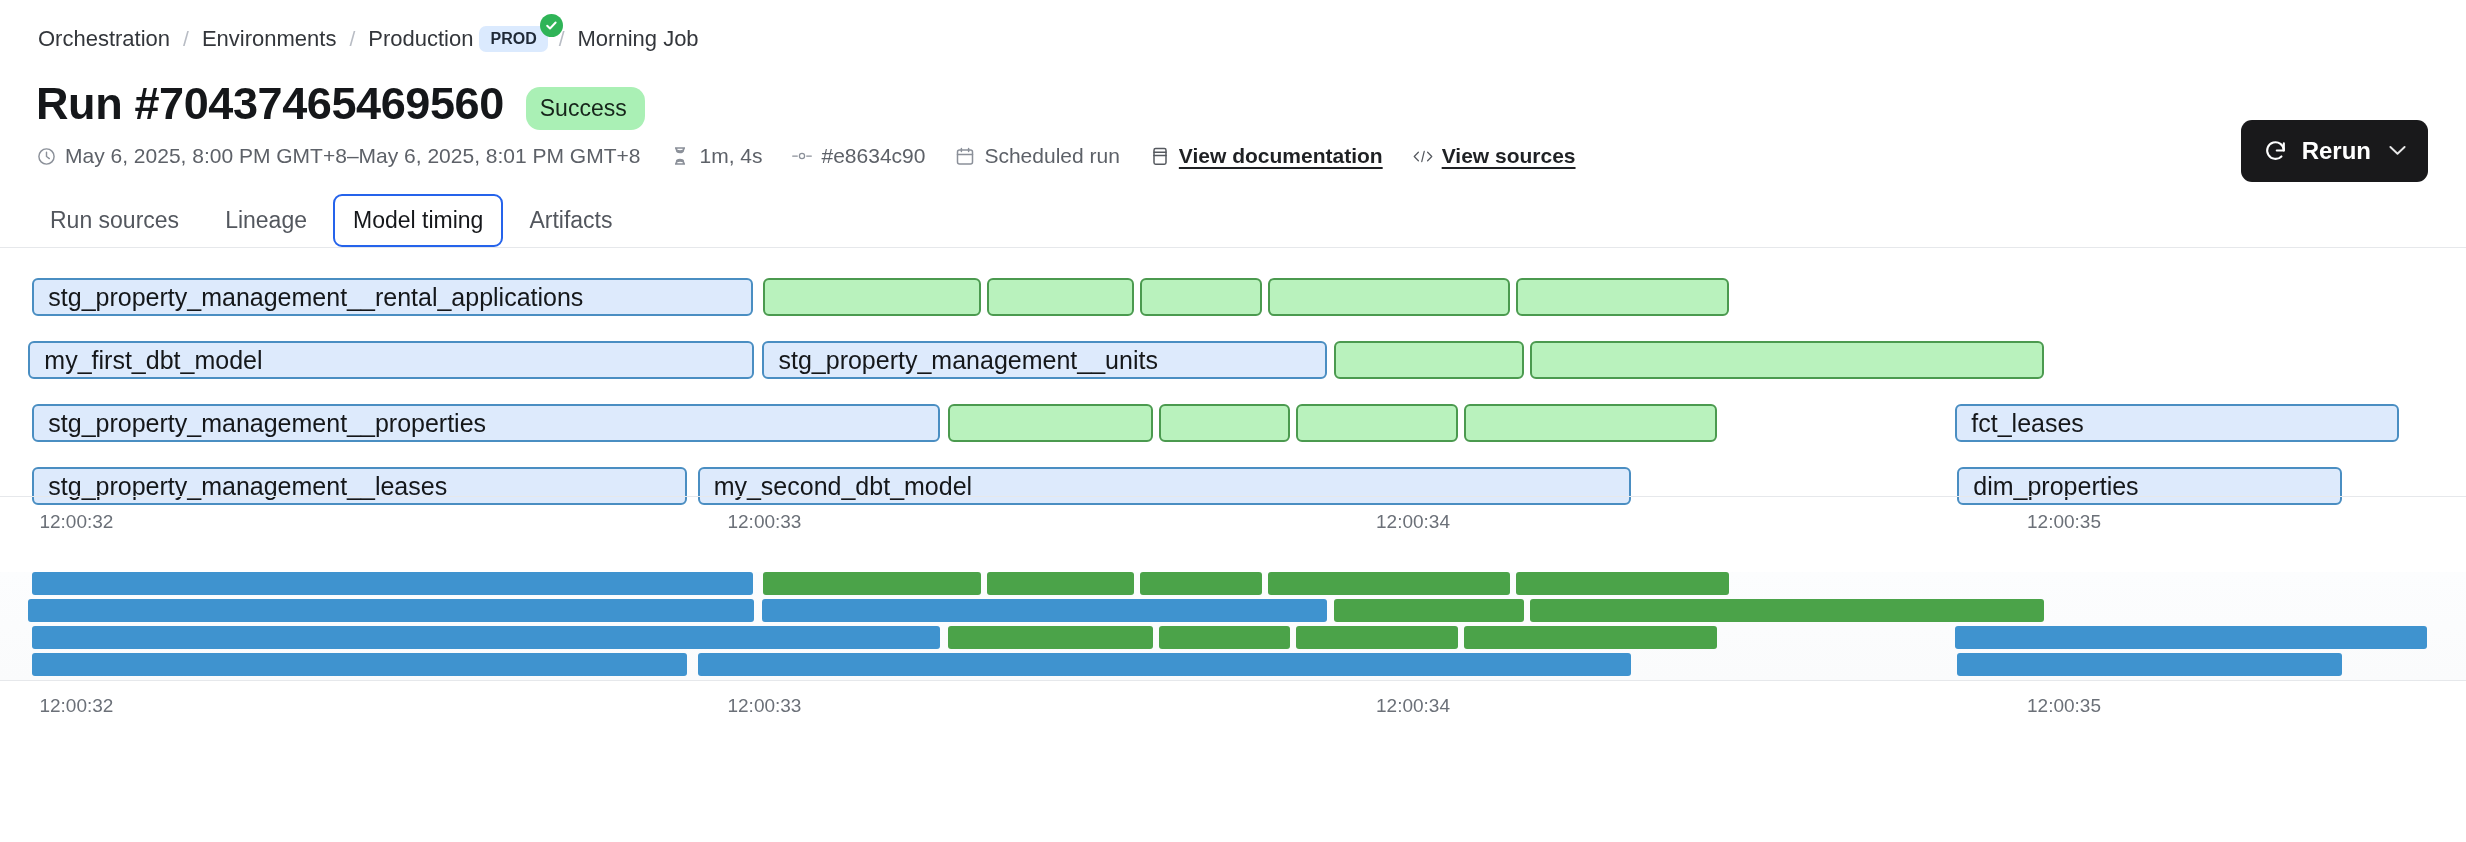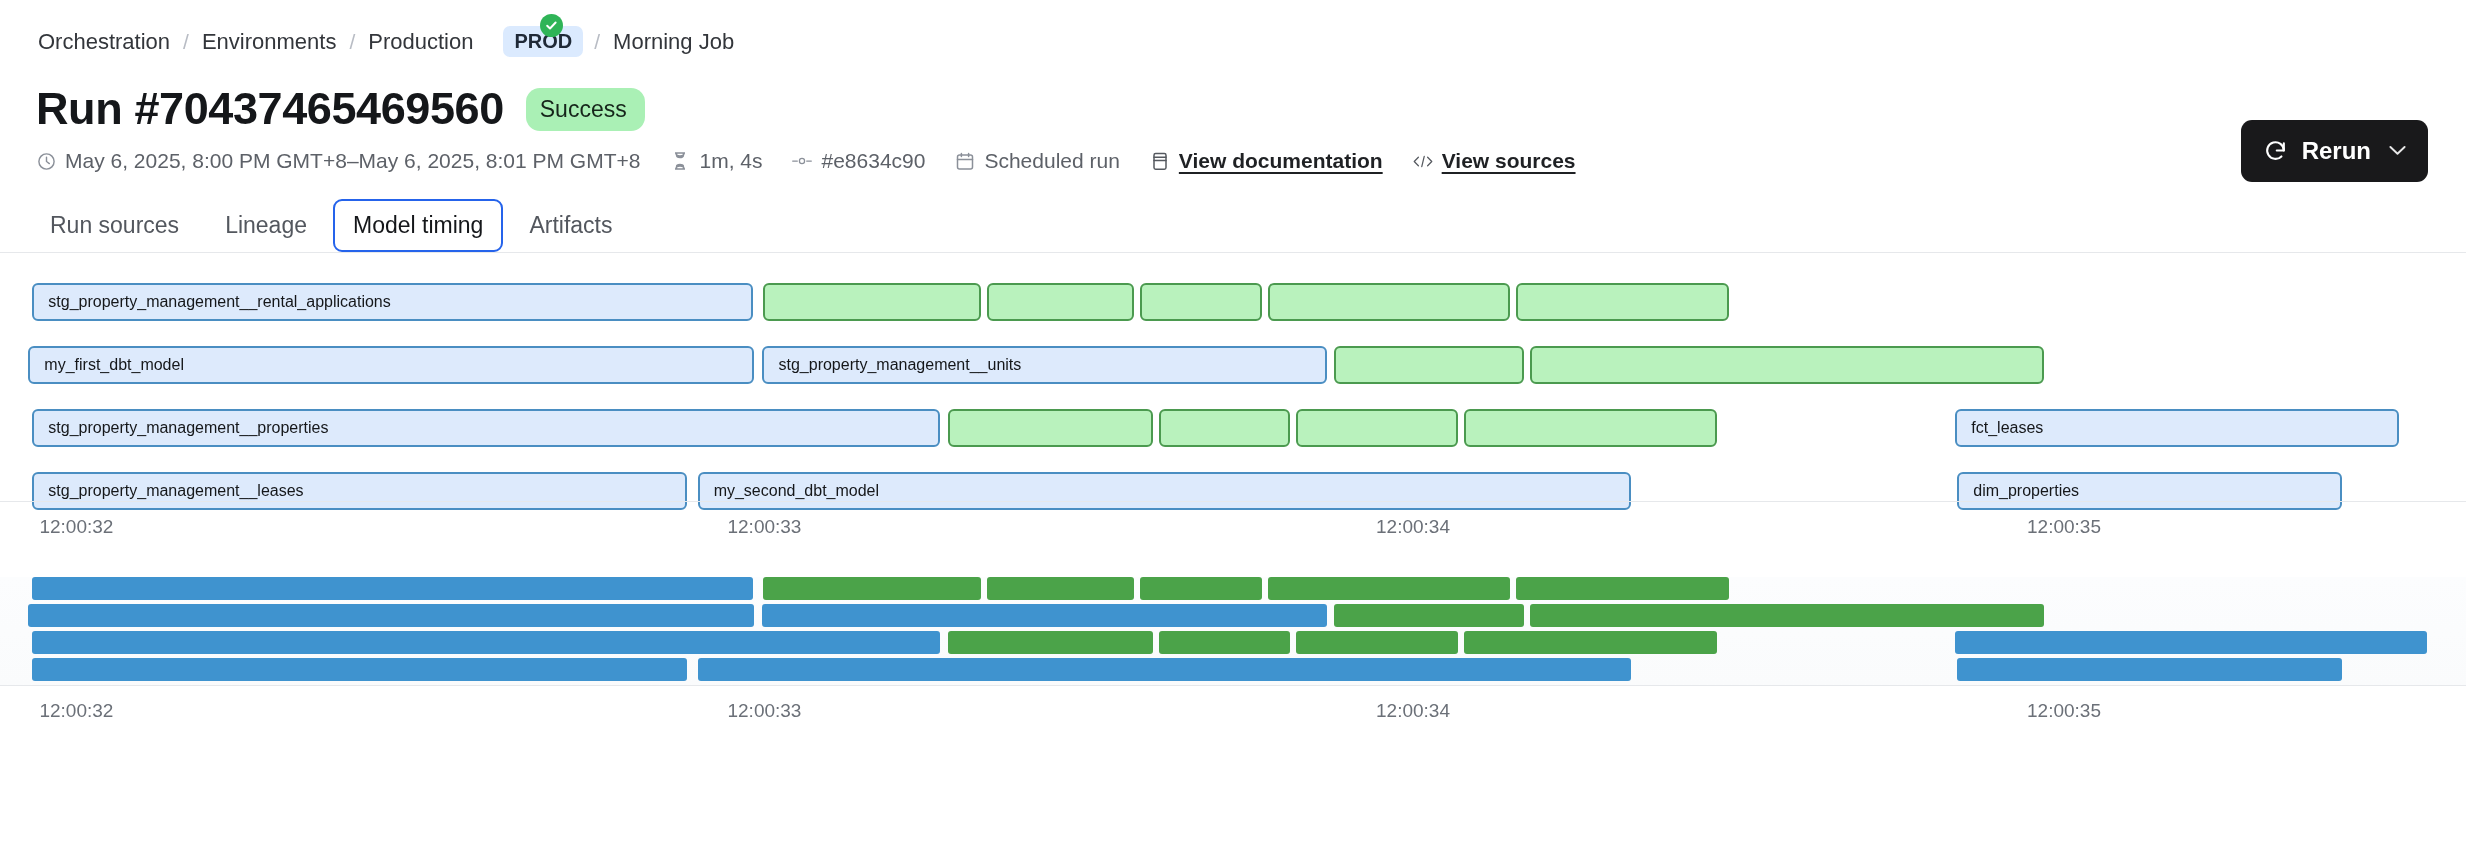--- a/index.html
+++ b/index.html
@@ -20,28 +20,28 @@
     color: #33363b;
     white-space: nowrap;
   }
   .bc-item { padding: 0 2px; }
   .bc-sep { color: #b8bcc4; padding: 0 11px; font-size: 21px; }
   .bc-badge {
     background: #dbeafe;
     color: #1f2937;
     border-radius: 7px;
     padding: 4px 11px;
-    font-size: 20px;
+    font-size: 16px;
     font-weight: 600;
-    margin-left: 28px;
+    margin-left: 4px;
   }
 
   
   .title-row {
-    display: flex; align-items: center;
+    display: flex; align-items: flex-end;
     padding: 26px 0 0 36px;
     gap: 22px;
   }
   .page-title {
     font-size: 45px;
     font-weight: 700;
     letter-spacing: -0.4px;
     color: #15171a;
   }
   .status-badge {
@@ -129,21 +129,21 @@
   .gantt {
     position: relative;
     margin: 30px 0 0 0;
     height: 214px;
   }
   .row { position: relative; height: 46px; margin-bottom: 17px; }
   .bar {
     position: absolute; top: 0; height: 38px;
     border-radius: 6px;
     display: flex; align-items: center;
-    font-size: 16px;
+    font-size: 25px;
     color: #15171a;
     padding-left: 14px;
     white-space: nowrap;
     overflow: hidden;
     cursor: pointer;
   }
   .bar.blue { background: #ddeafc; border: 2px solid #4a8ec2; }
   .bar.green { background: #b9f2bd; border: 2px solid #4b9a4f; }
 
   .axis {

